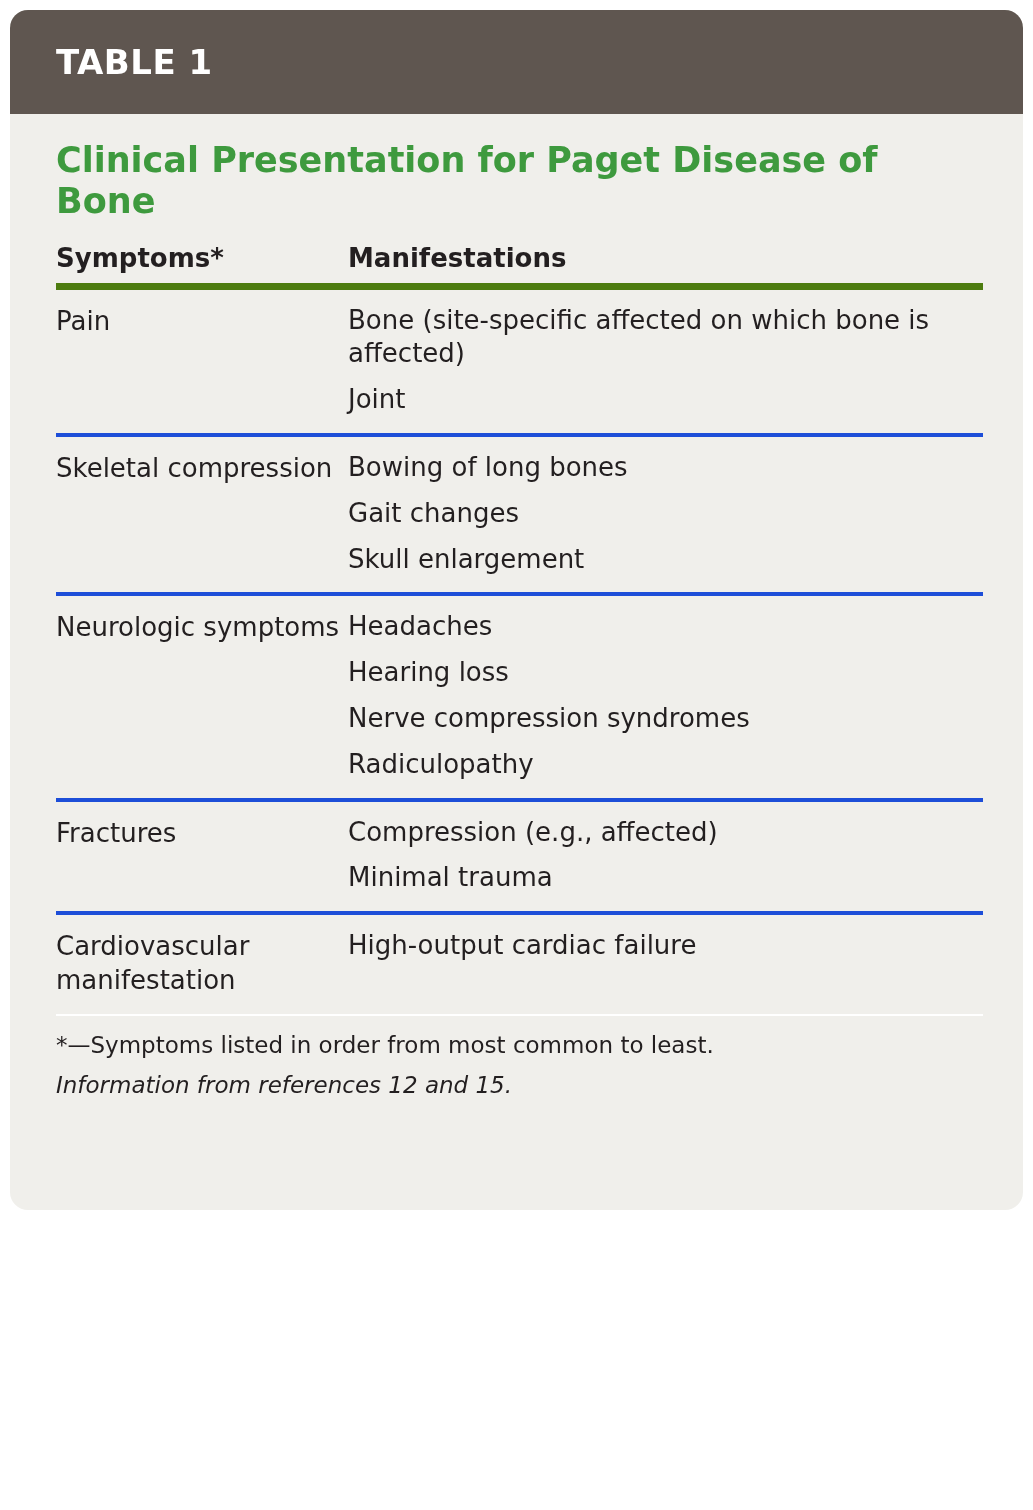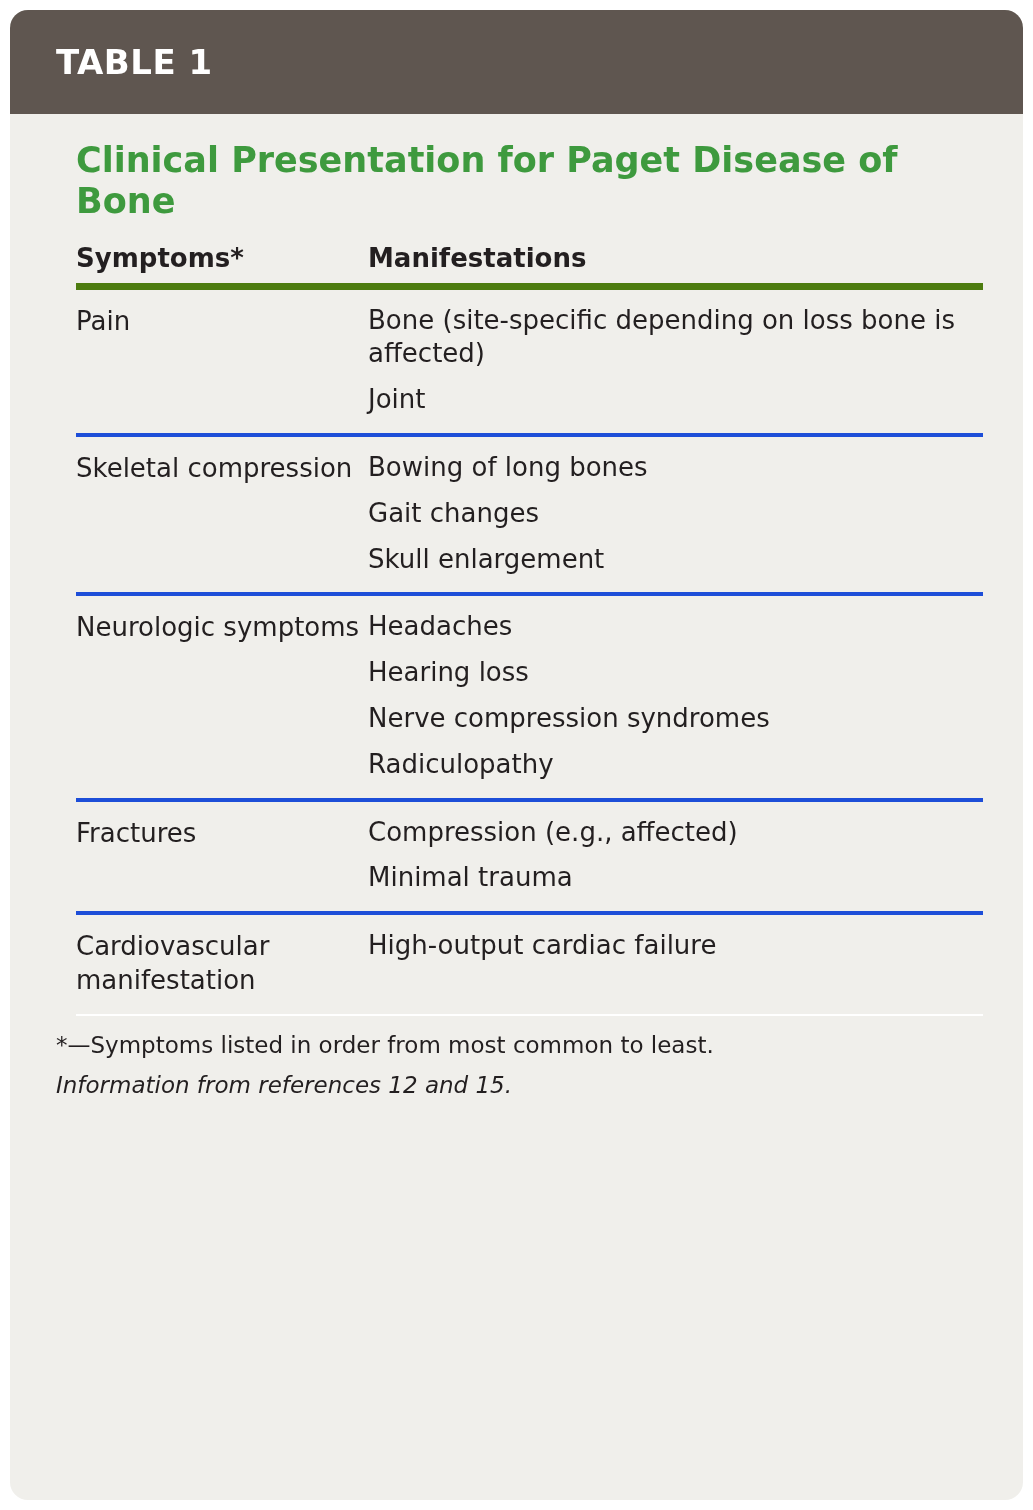--- a/index.html
+++ b/index.html
@@ -8,21 +8,21 @@
     background: #ffffff;
   }
   body {
     width: 1033px;
     height: 1510px;
     font-family: "DejaVu Sans", sans-serif;
   }
   .table-card {
     position: relative;
     width: 1013px;
-    height: 1490px;
+    height: 1200px;
     margin: 10px;
     background: #f0efeb;
     border-radius: 18px;
     overflow: hidden;
     box-sizing: border-box;
   }
   .table-header {
     background: #5f5650;
     height: 104px;
     display: flex;
@@ -31,21 +31,21 @@
     box-sizing: border-box;
   }
   .table-header-label {
     color: #ffffff;
     font-size: 34px;
     font-weight: bold;
     letter-spacing: 0.5px;
     font-family: "DejaVu Sans", sans-serif;
   }
   .table-body {
-    padding: 26px 40px 0 66px;
+    padding: 26px 40px 0 46px;
     box-sizing: border-box;
   }
   .table-title {
     color: #3e9a3e;
     font-size: 35px;
     font-weight: bold;
     line-height: 1.18;
     margin: 0 0 20px 0;
     max-width: 860px;
   }
@@ -116,21 +116,21 @@
     <h1 class="table-title">Clinical Presentation for Paget Disease of Bone</h1>
 
     <div class="col-head-row">
       <div class="col-head col-symptoms">Symptoms*</div>
       <div class="col-head col-manifest">Manifestations</div>
     </div>
 
     <div class="data-row">
       <div class="cell-symptom">Pain</div>
       <div class="cell-manifest">
-        <div class="manifest-item">Bone (site-specific depending on loss bone is affected)</div>
+        <div class="manifest-item">Bone (site-specific affected on which bone is affected)</div>
         <div class="manifest-item">Joint</div>
       </div>
     </div>
 
     <div class="data-row">
       <div class="cell-symptom">Skeletal compression</div>
       <div class="cell-manifest">
         <div class="manifest-item">Bowing of long bones</div>
         <div class="manifest-item">Gait changes</div>
         <div class="manifest-item">Skull enlargement</div>

